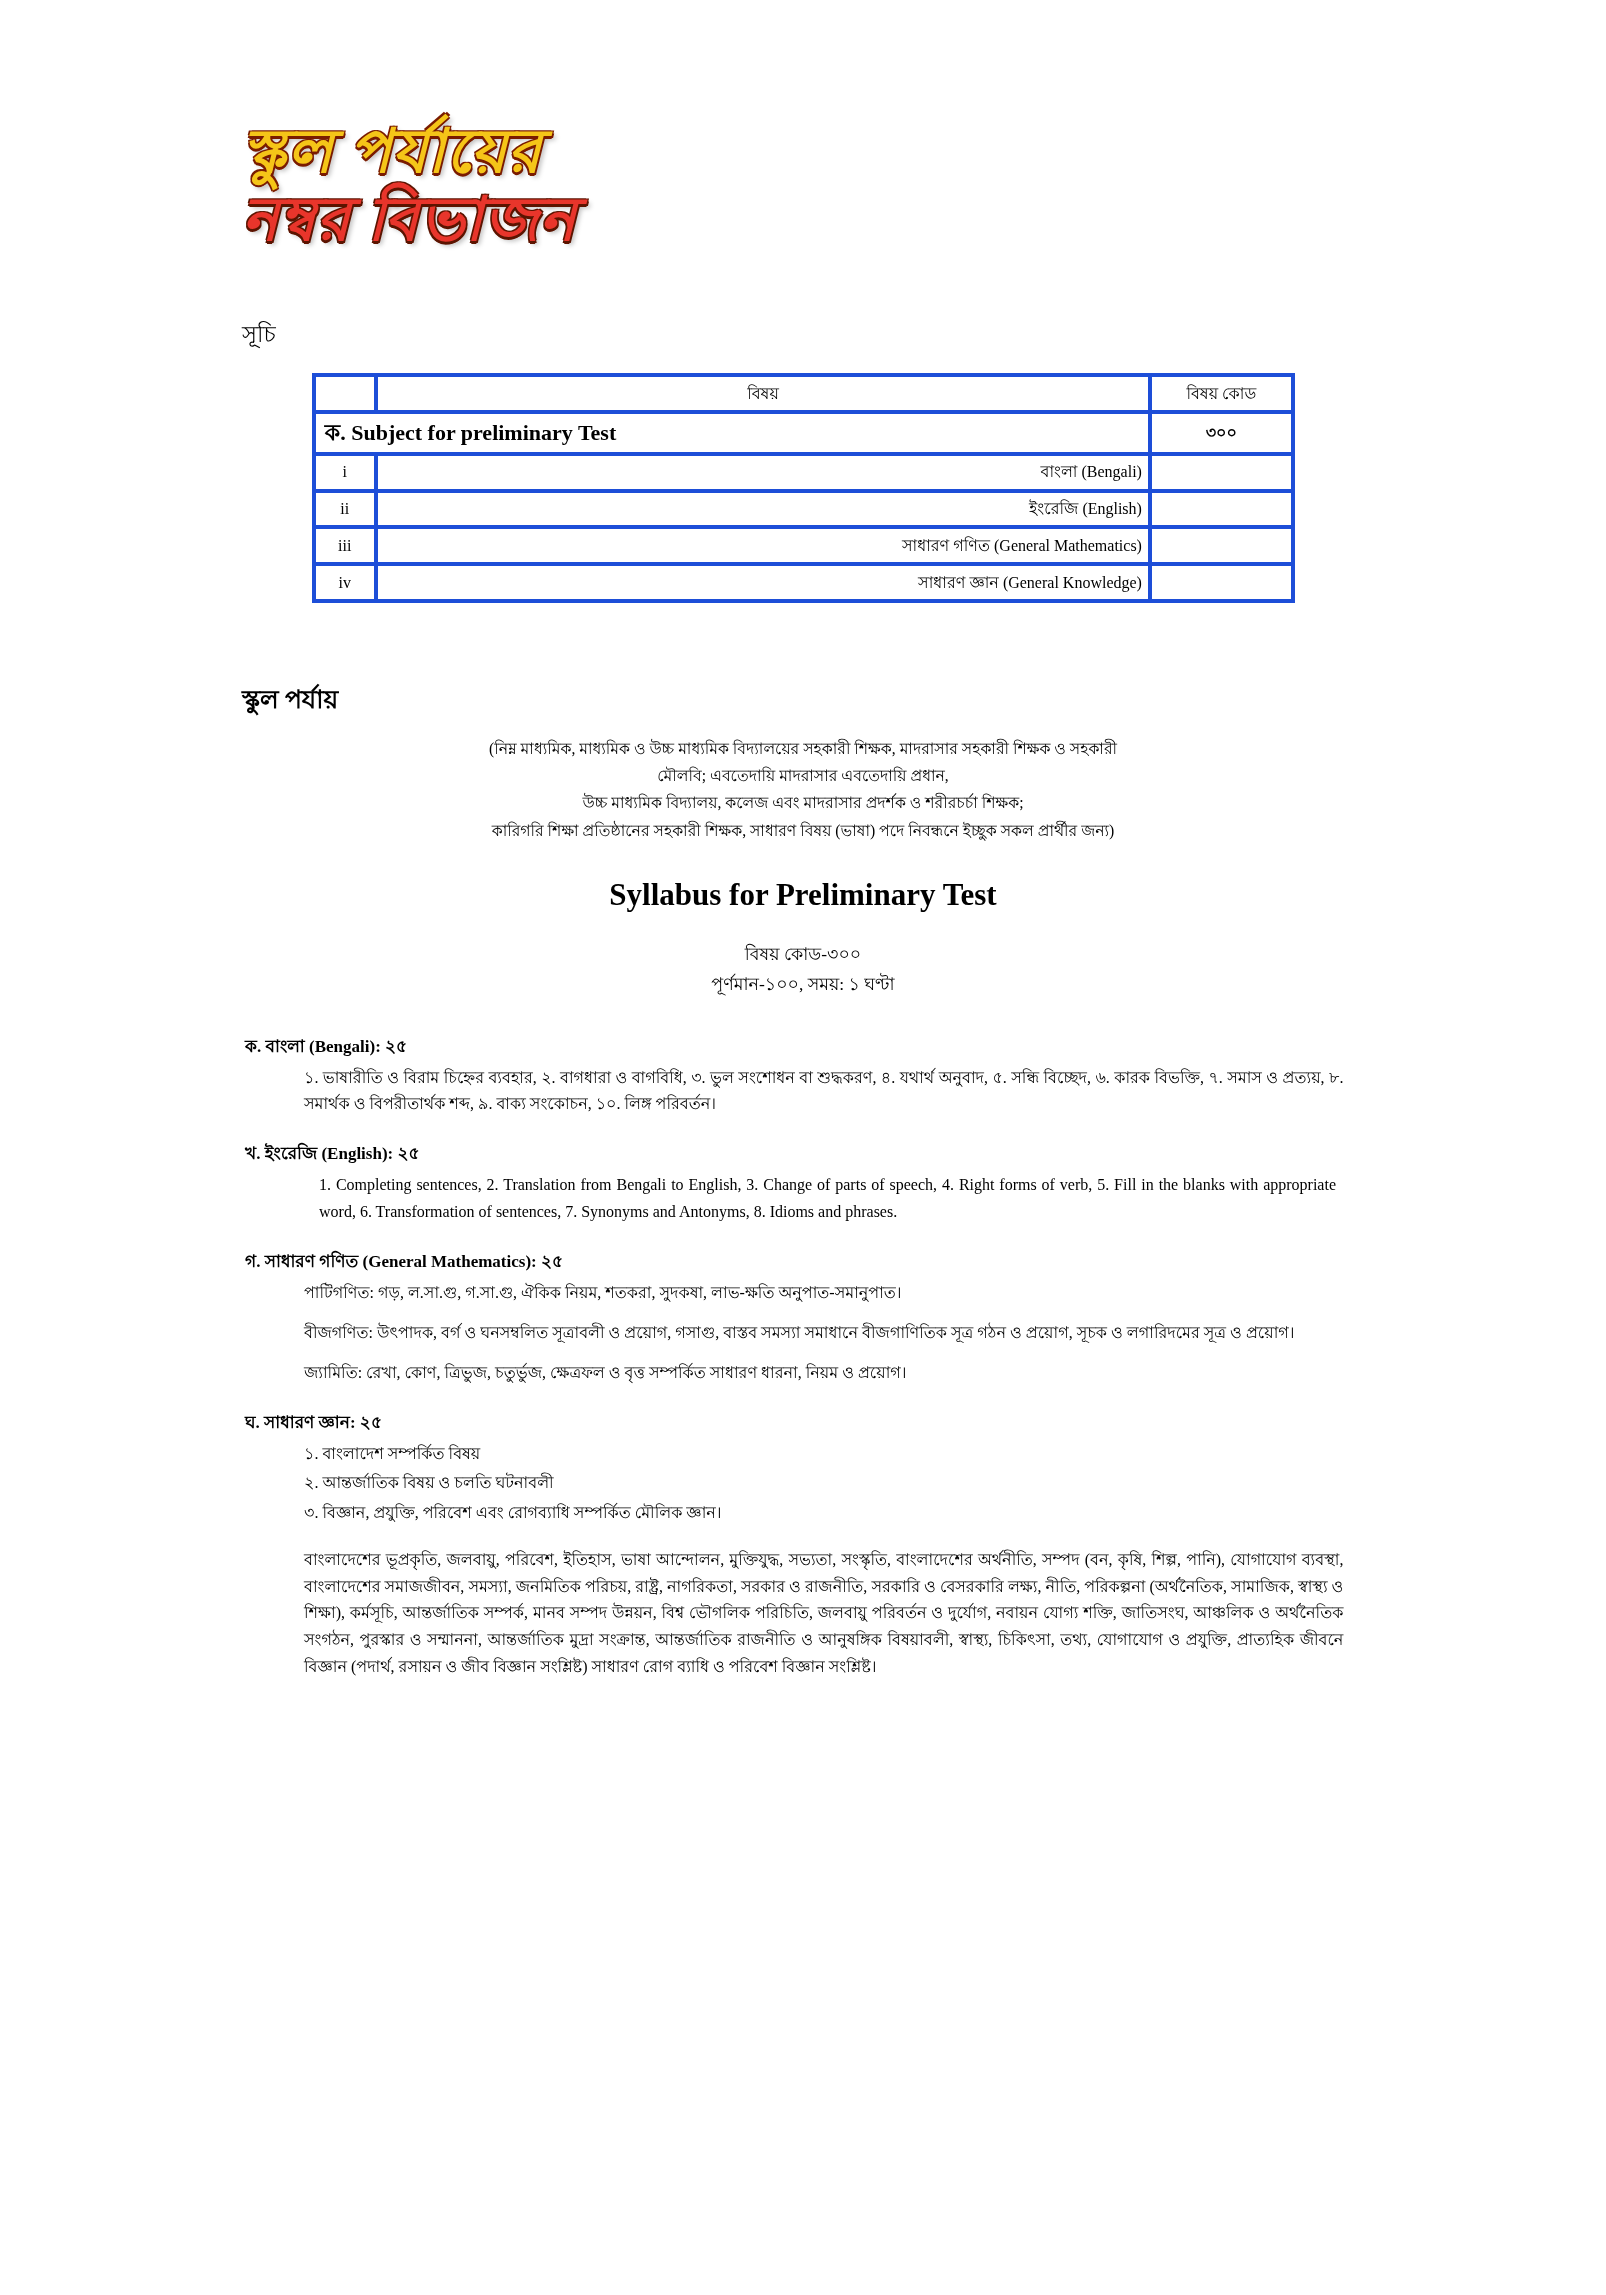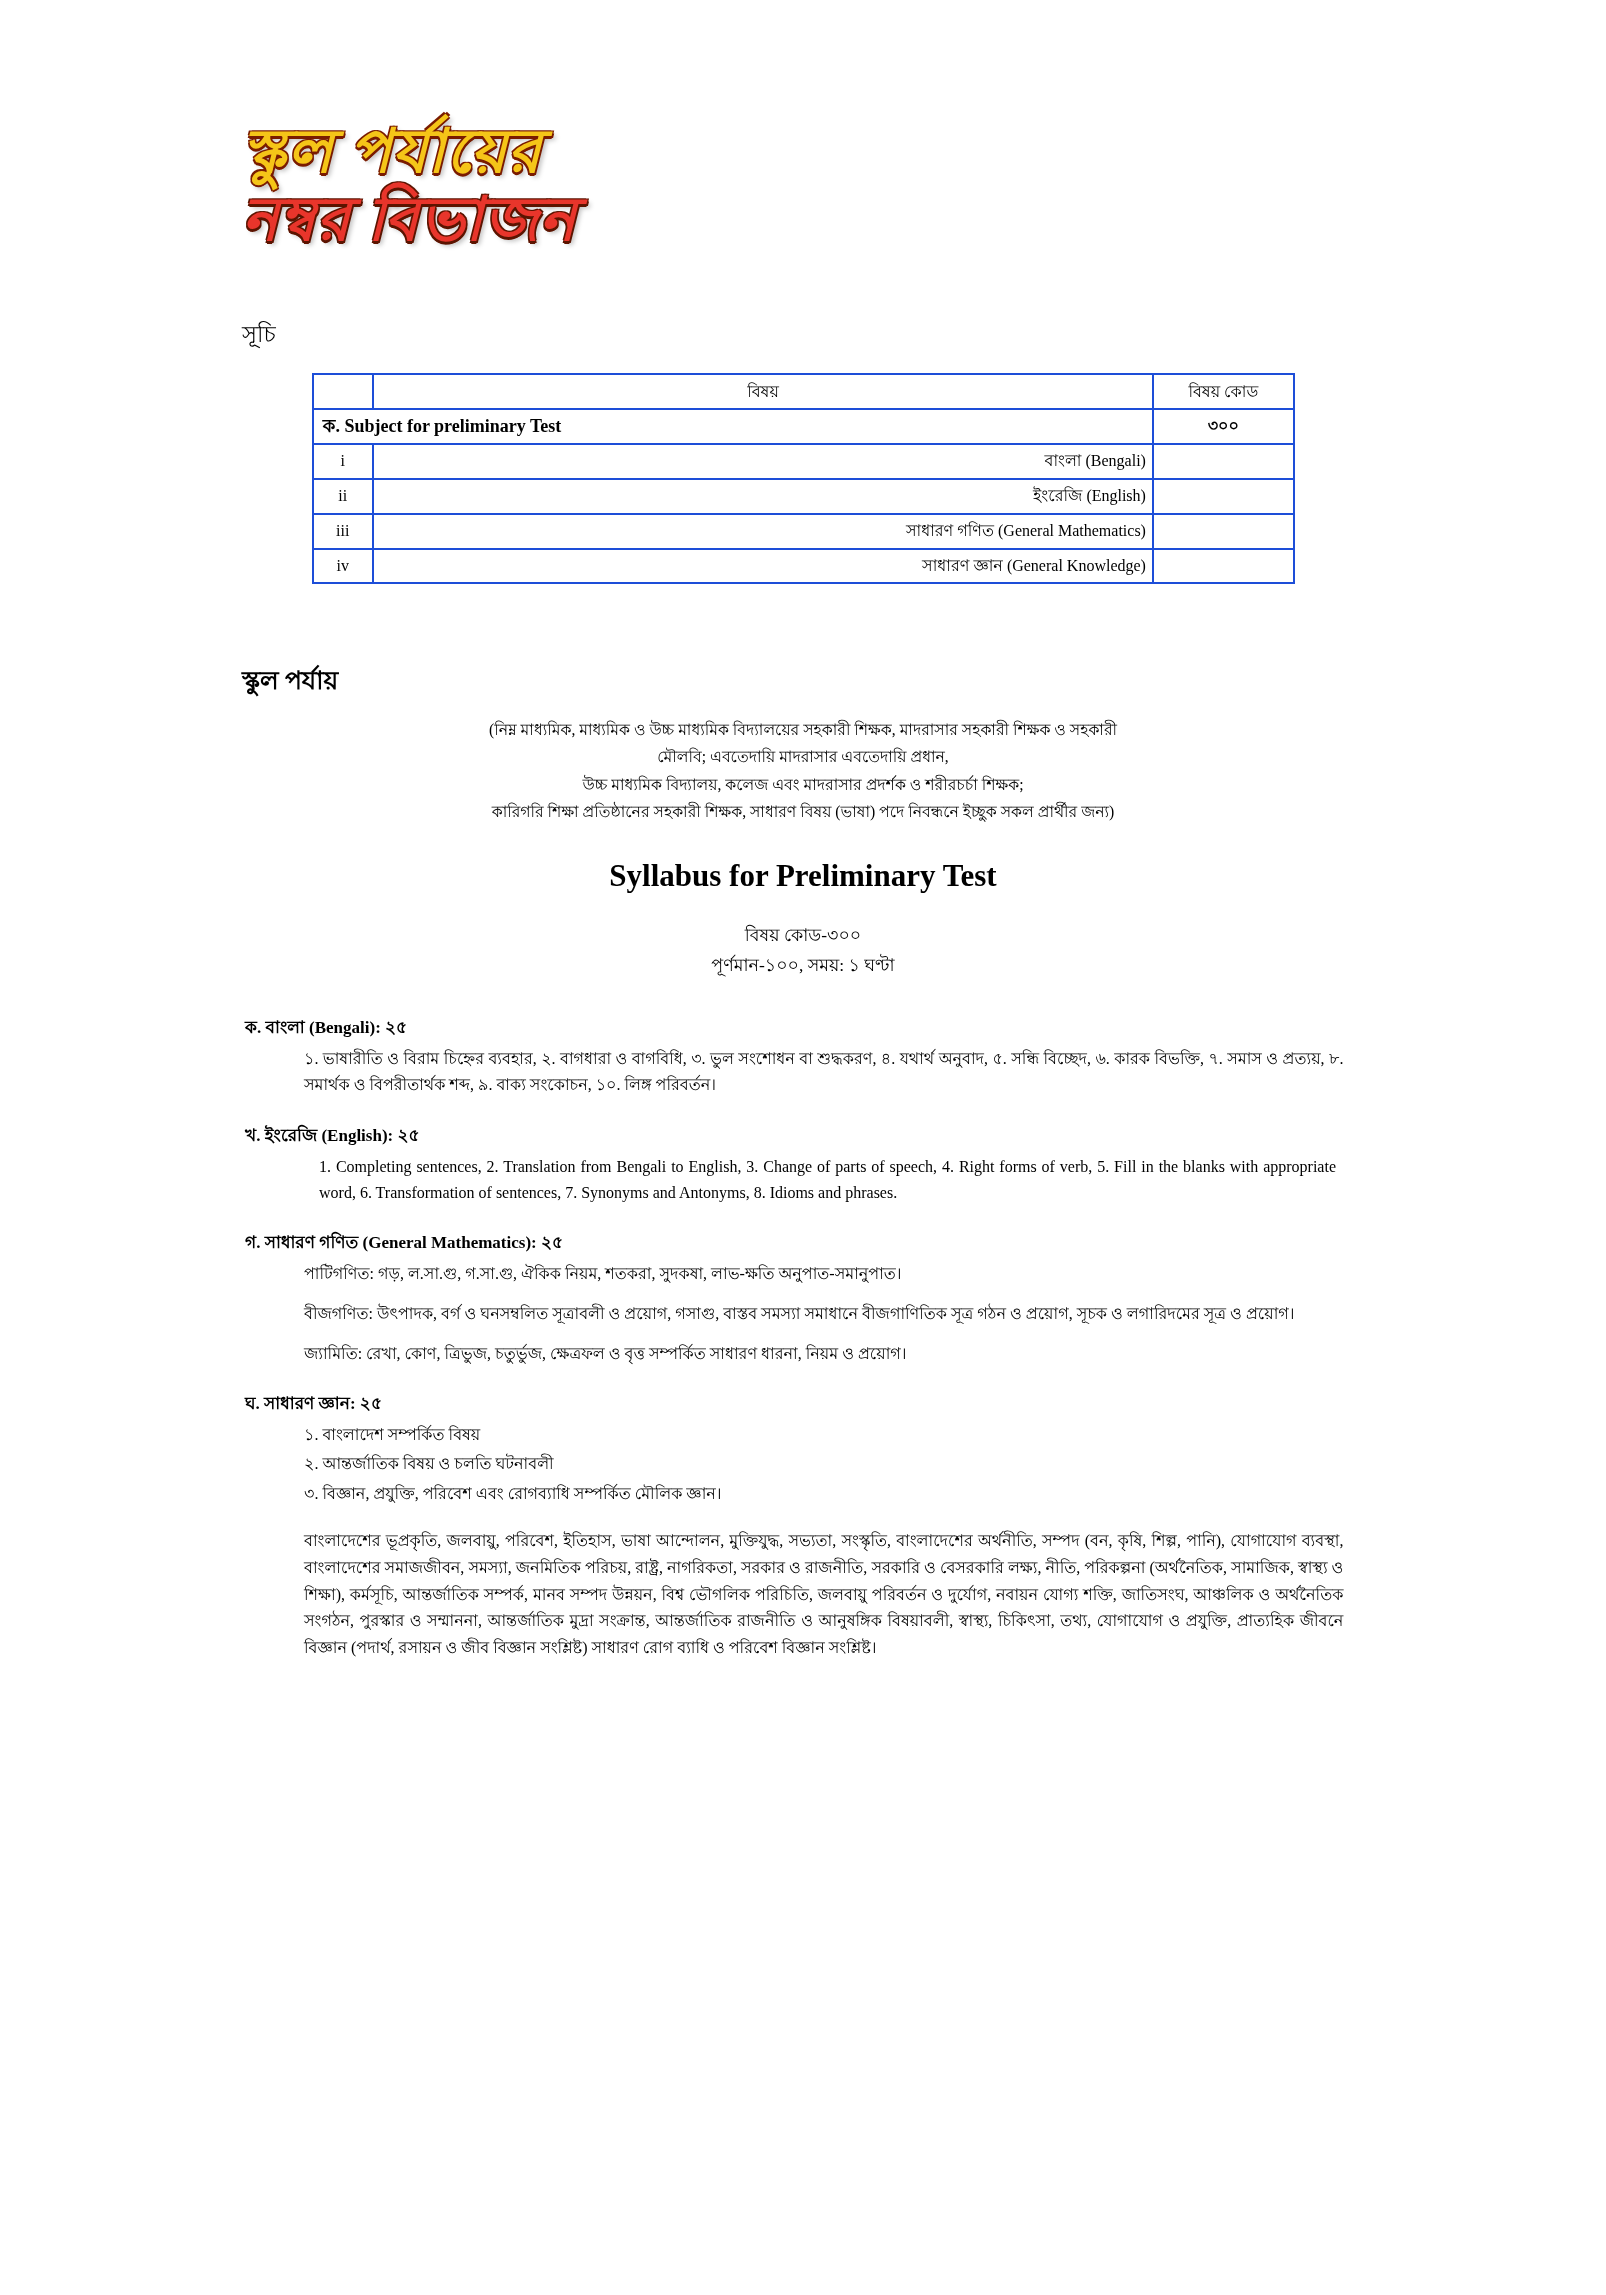--- a/index.html
+++ b/index.html
@@ -73,21 +73,21 @@
     display: flex;
     justify-content: center;
   }
   table.toc {
     border-collapse: collapse;
     width: 983px;
     font-size: 16px;
     line-height: 1.25;
   }
   table.toc td {
-    border: 2px solid #1d4ed8;
+    border: 4px solid #1d4ed8;
     padding: 5.1px 6.2px;
     vertical-align: middle;
     height: 22.7px;
   }
   .col-num {
     width: 46px;
     text-align: center;
   }
   .col-subject {
     text-align: right;
@@ -100,21 +100,21 @@
   .th-center {
     text-align: center;
   }
   .row-head td {
     font-weight: bold;
   }
   .subject-head {
     font-weight: bold;
     text-align: left;
     padding-left: 9.3px !important;
-    font-size: 18px;
+    font-size: 22px;
   }
   .code-cell {
     text-align: center;
   }
 
   
   .section-gap {
     height: 77px;
   }
   .center-head {

